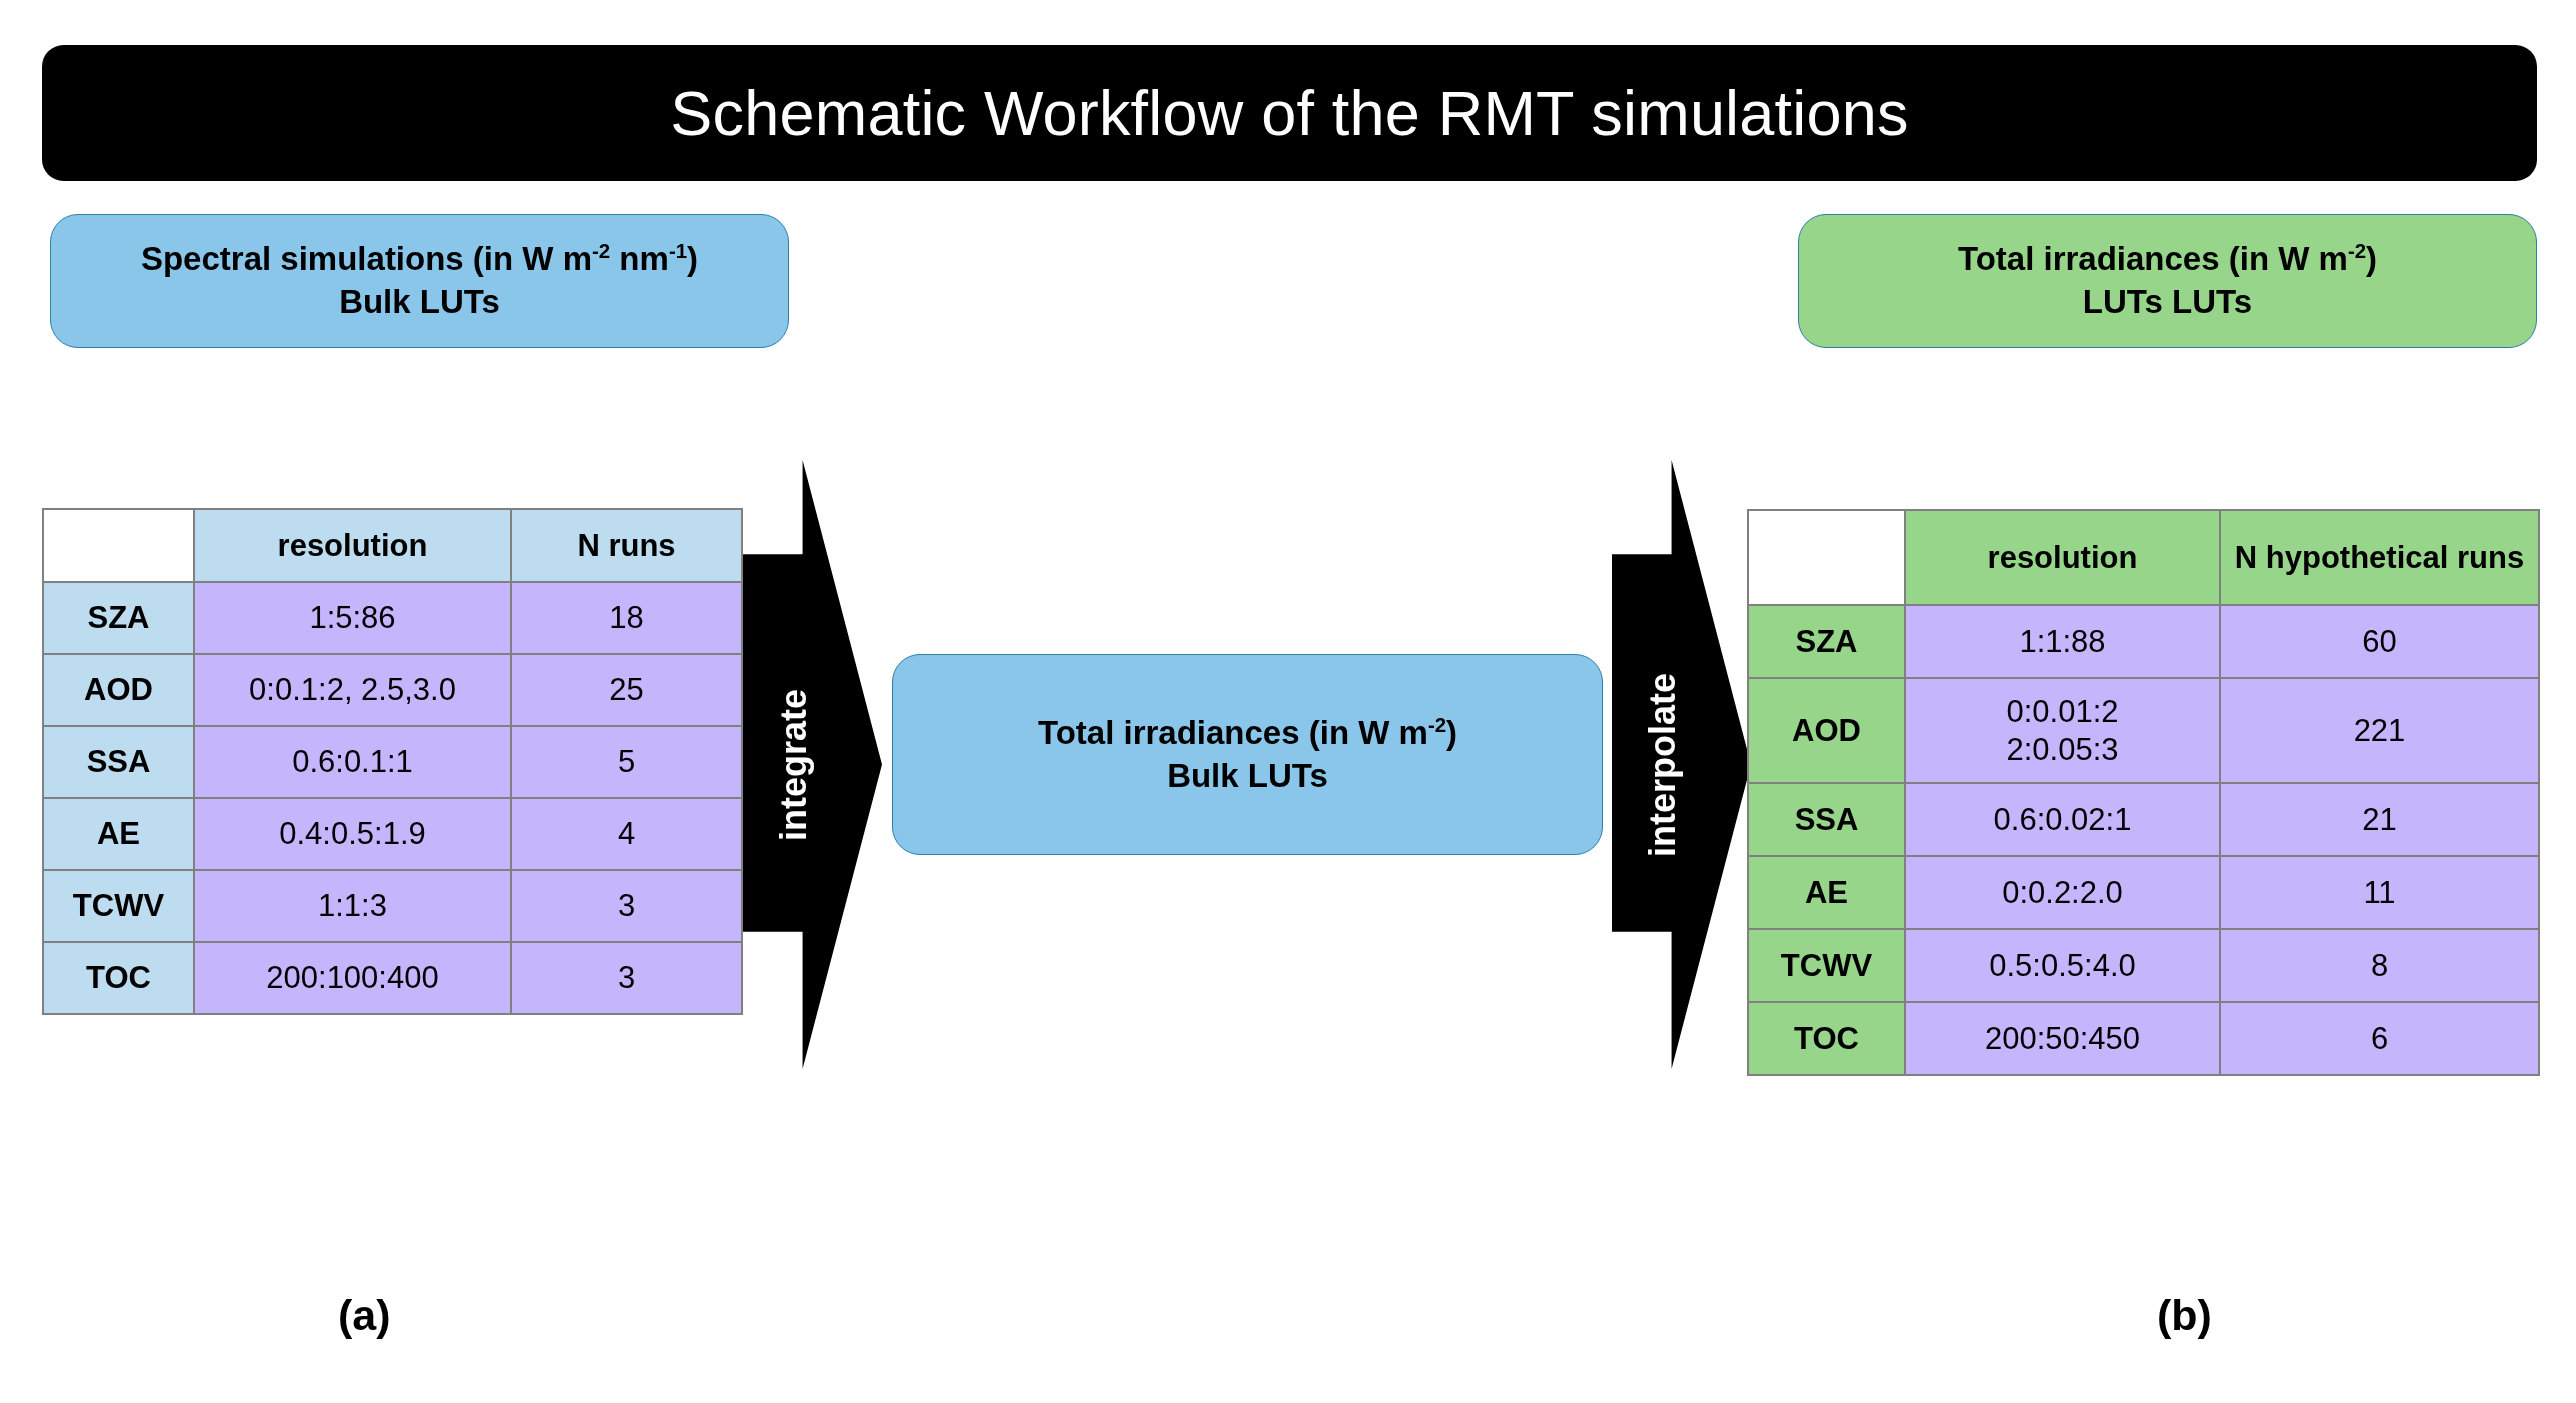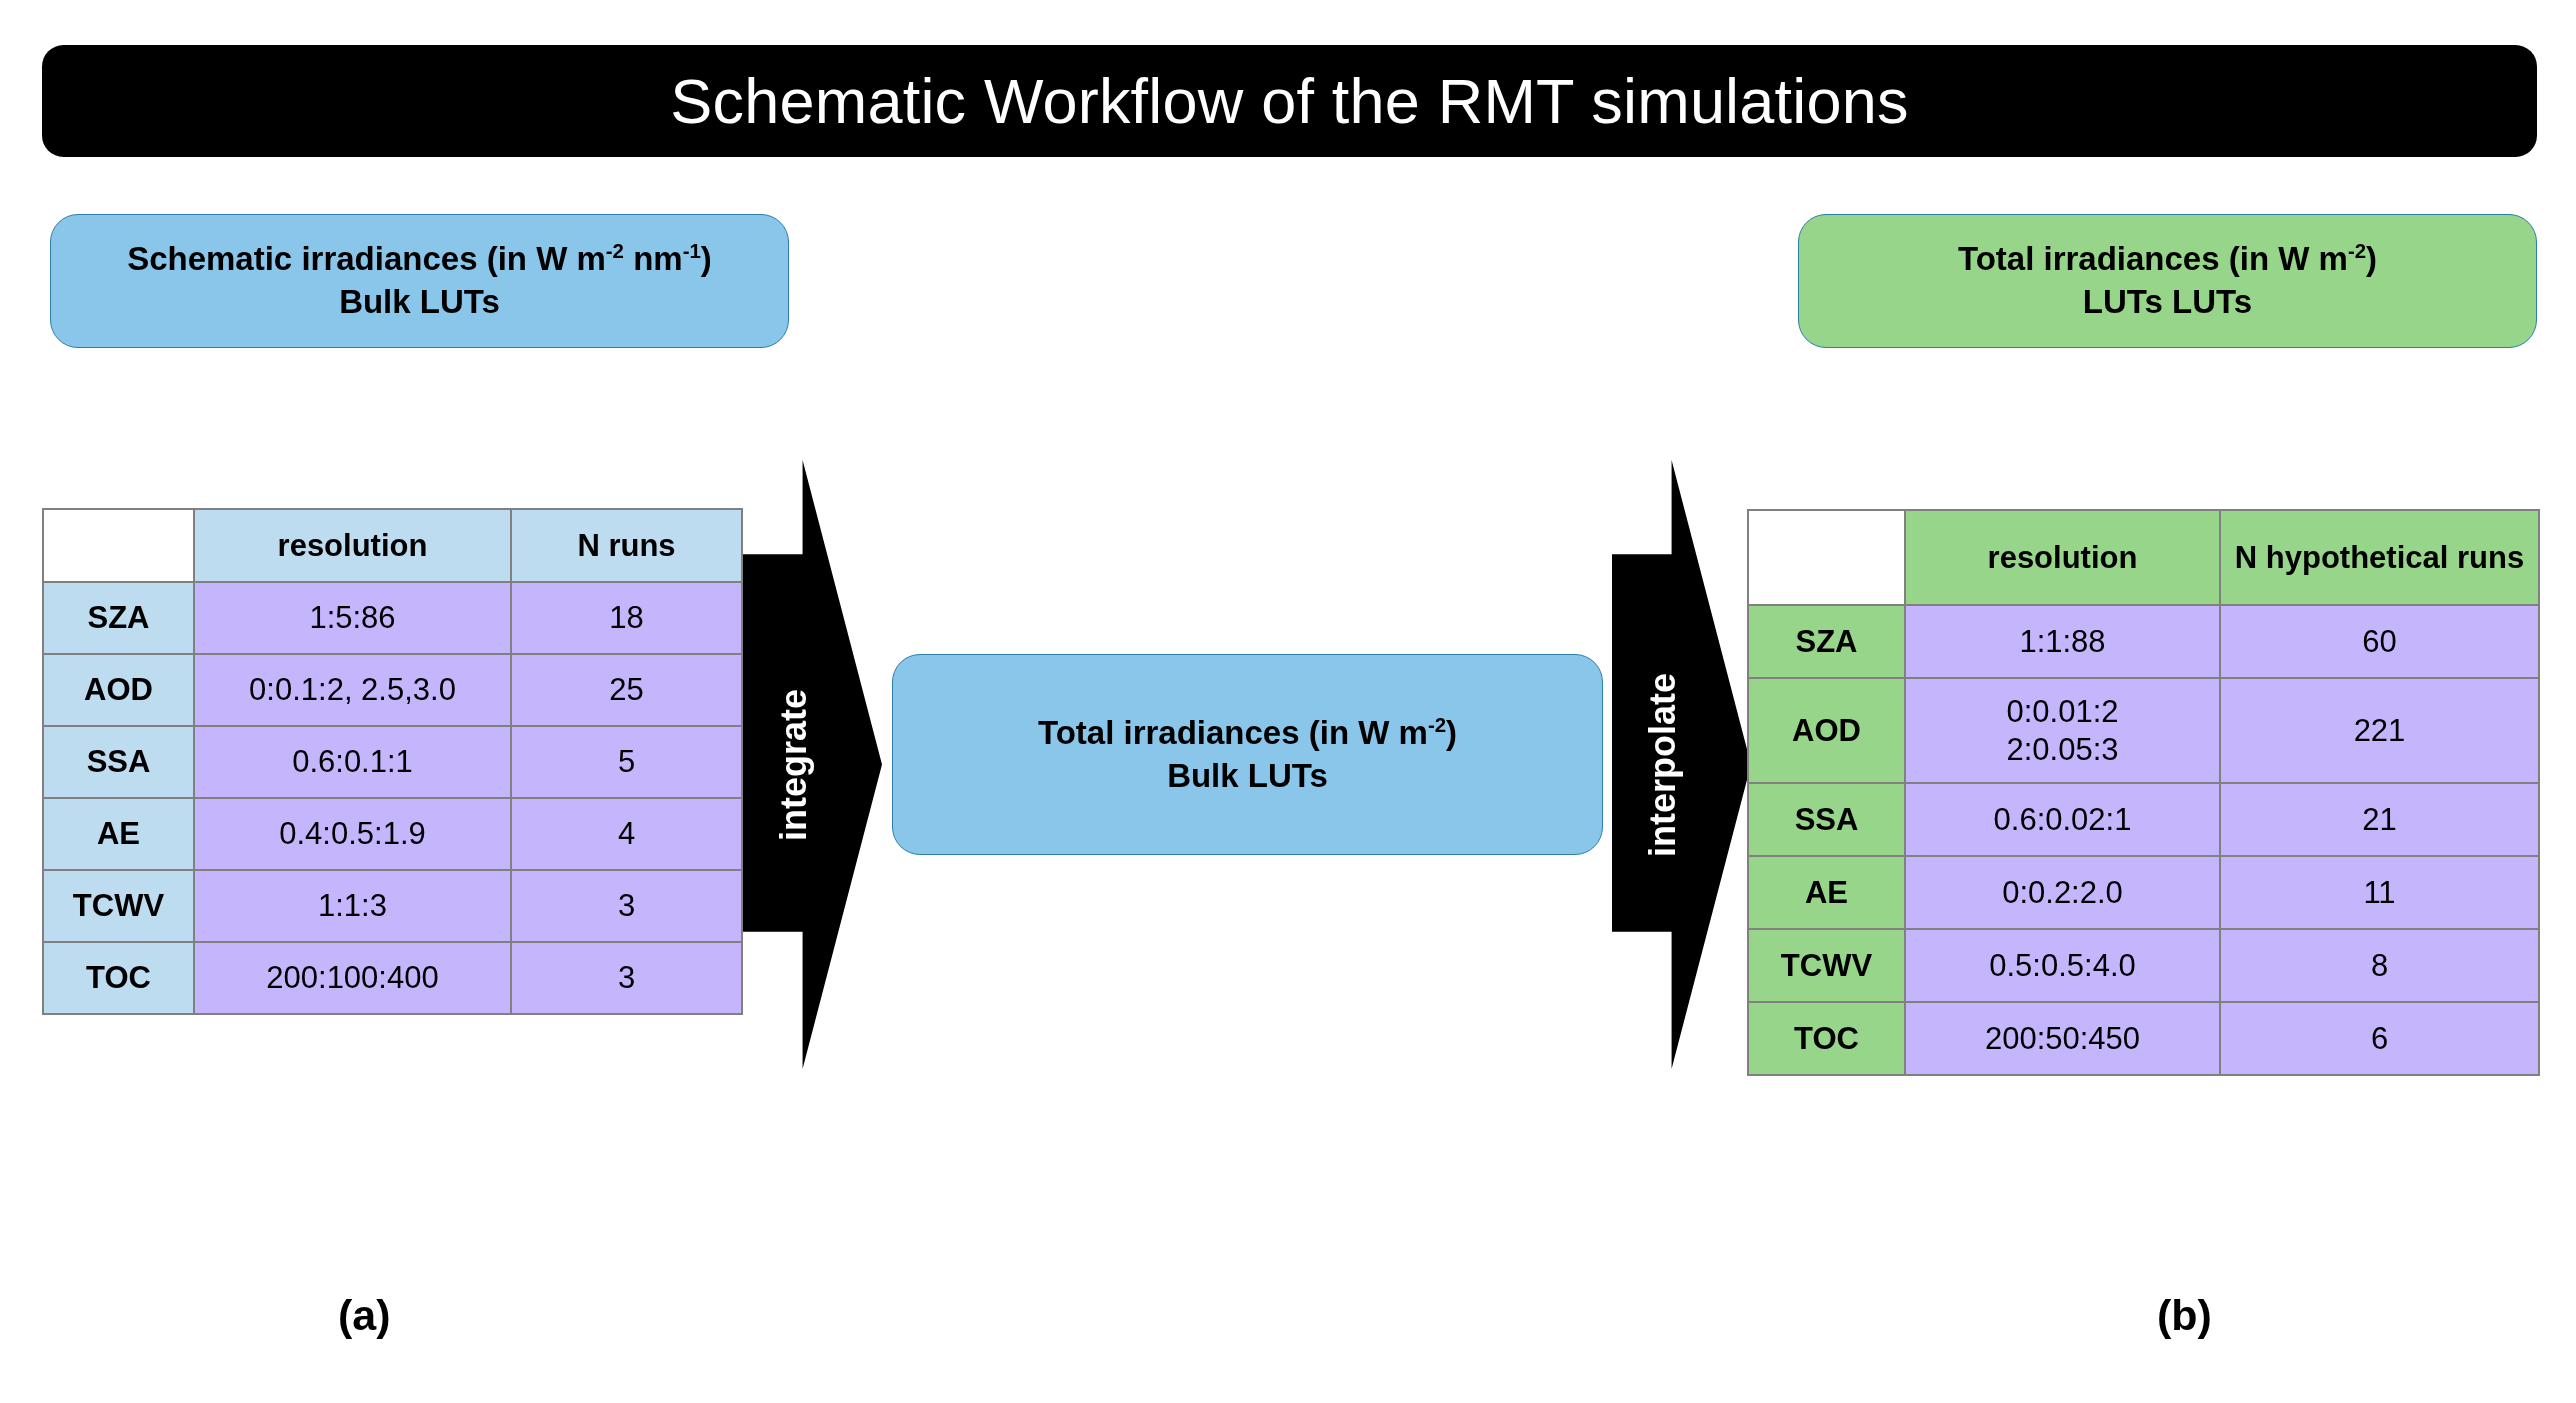--- a/index.html
+++ b/index.html
@@ -1,21 +1,21 @@
 <!DOCTYPE html>
 <html style="font-size:13.2px"><head>
 <meta charset="utf-8">
 <style>
   html,body{margin:0;padding:0;background:#ffffff;}
   body{width:2576px;height:1403px;position:relative;overflow:hidden;
        font-family:"Liberation Sans", sans-serif;color:#000;}
 
   
   #title-banner{
-    position:absolute;left:42px;top:45px;width:2495px;height:112px;
+    position:absolute;left:42px;top:45px;width:2495px;height:136px;
     background:#000000;border-radius:21.5px;
     display:flex;align-items:center;justify-content:center;
   }
   #title-banner .title-text{
     color:#ffffff;font-size:63px;font-weight:400;letter-spacing:0.2px;line-height:1;
   }
 
   
   .proc-box{
     position:absolute;border-radius:28px;
@@ -93,21 +93,21 @@
   #panel-letter-b{left:2157px;top:1291px;}
 </style>
 </head>
 <body>
 
 <div id="title-banner">
   <span class="title-text">Schematic Workflow of the RMT simulations</span>
 </div>
 
 <div class="proc-box" id="box-spectral">
-  <span class="ln"><span>Schematic irradiances (in W m</span><sup>-2</sup><span> nm</span><sup>-1</sup><span>)</span></span>
+  <span class="ln"><span>Spectral simulations (in W m</span><sup>-2</sup><span> nm</span><sup>-1</sup><span>)</span></span>
   <span class="ln">Bulk LUTs</span>
 </div>
 
 <div class="proc-box" id="box-total-fine">
   <span class="ln"><span>Total irradiances (in W m</span><sup>-2</sup><span>)</span></span>
   <span class="ln">LUTs LUTs</span>
 </div>
 
 <div class="proc-box" id="box-total-bulk">
   <span class="ln"><span>Total irradiances (in W m</span><sup>-2</sup><span>)</span></span>

